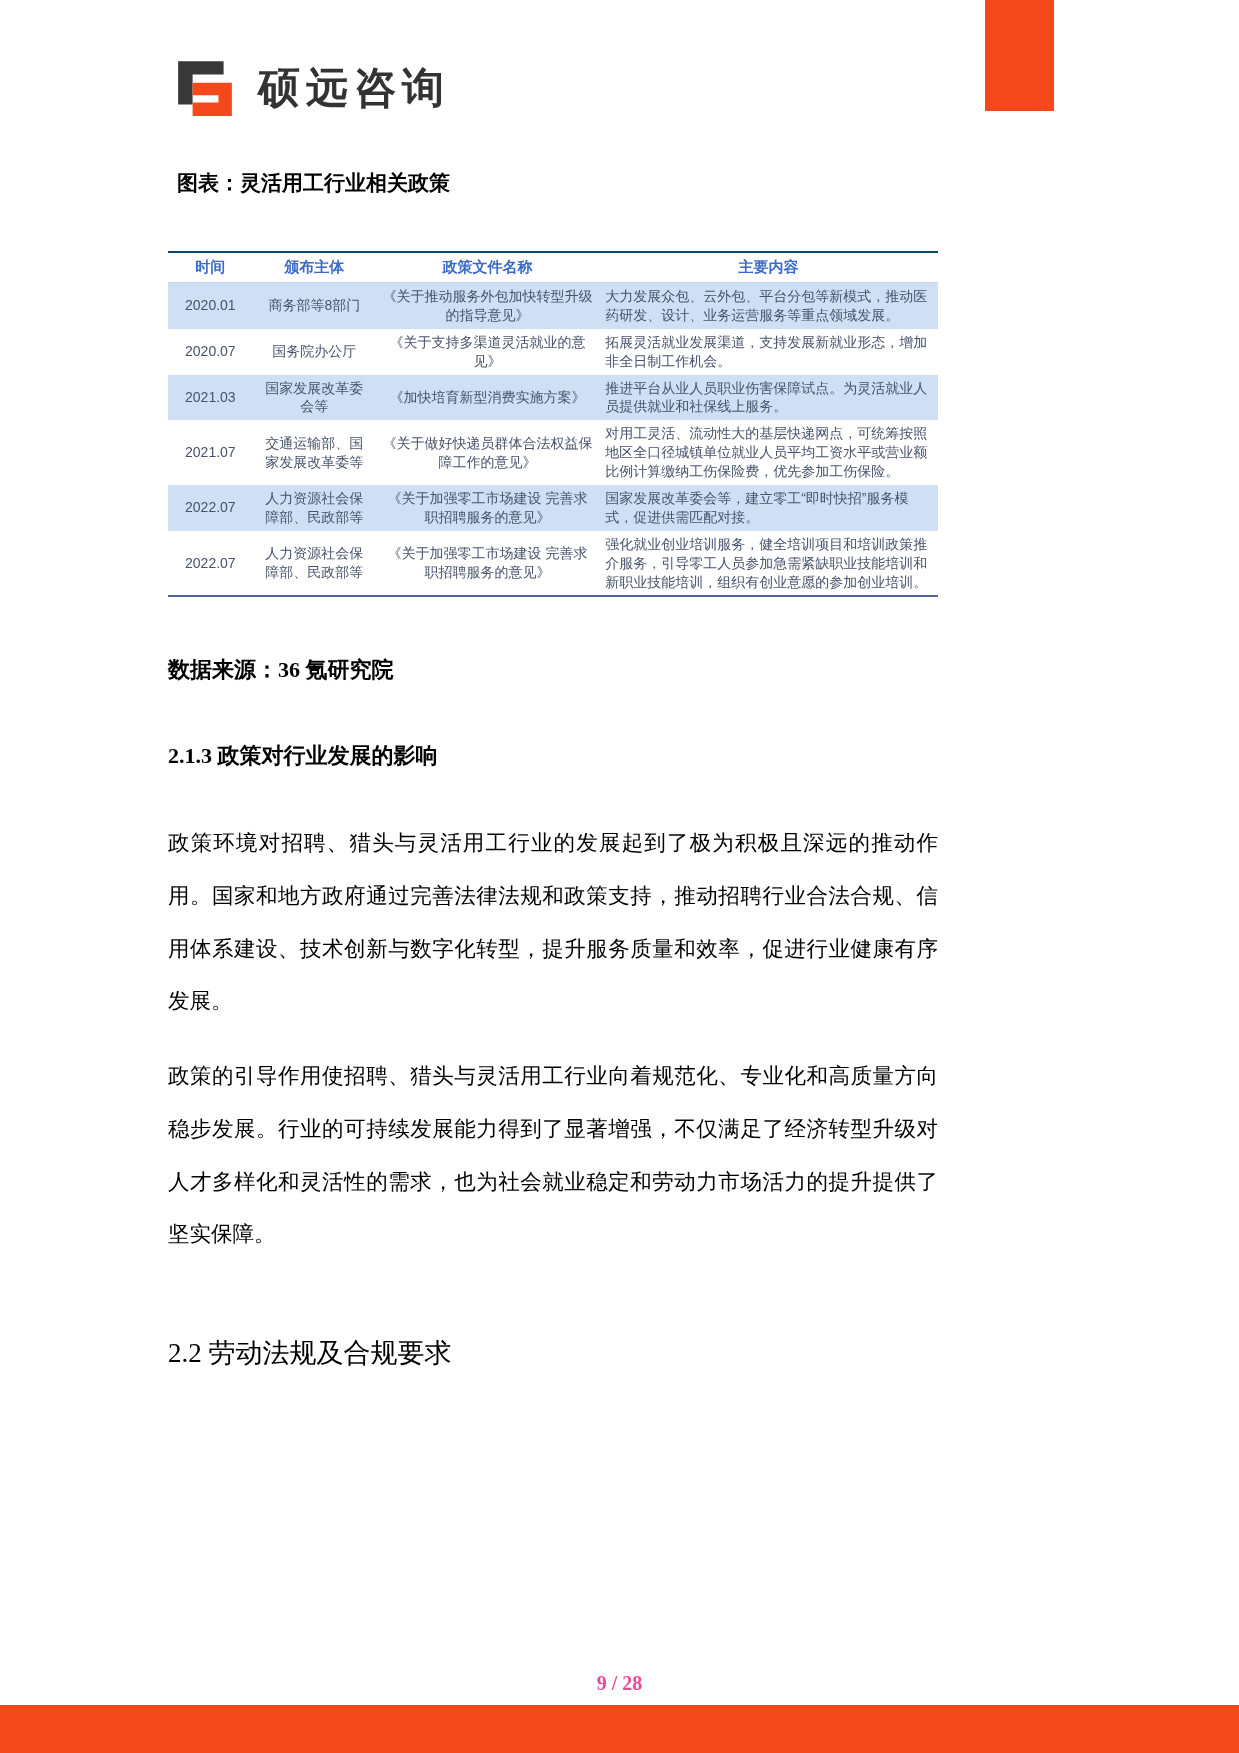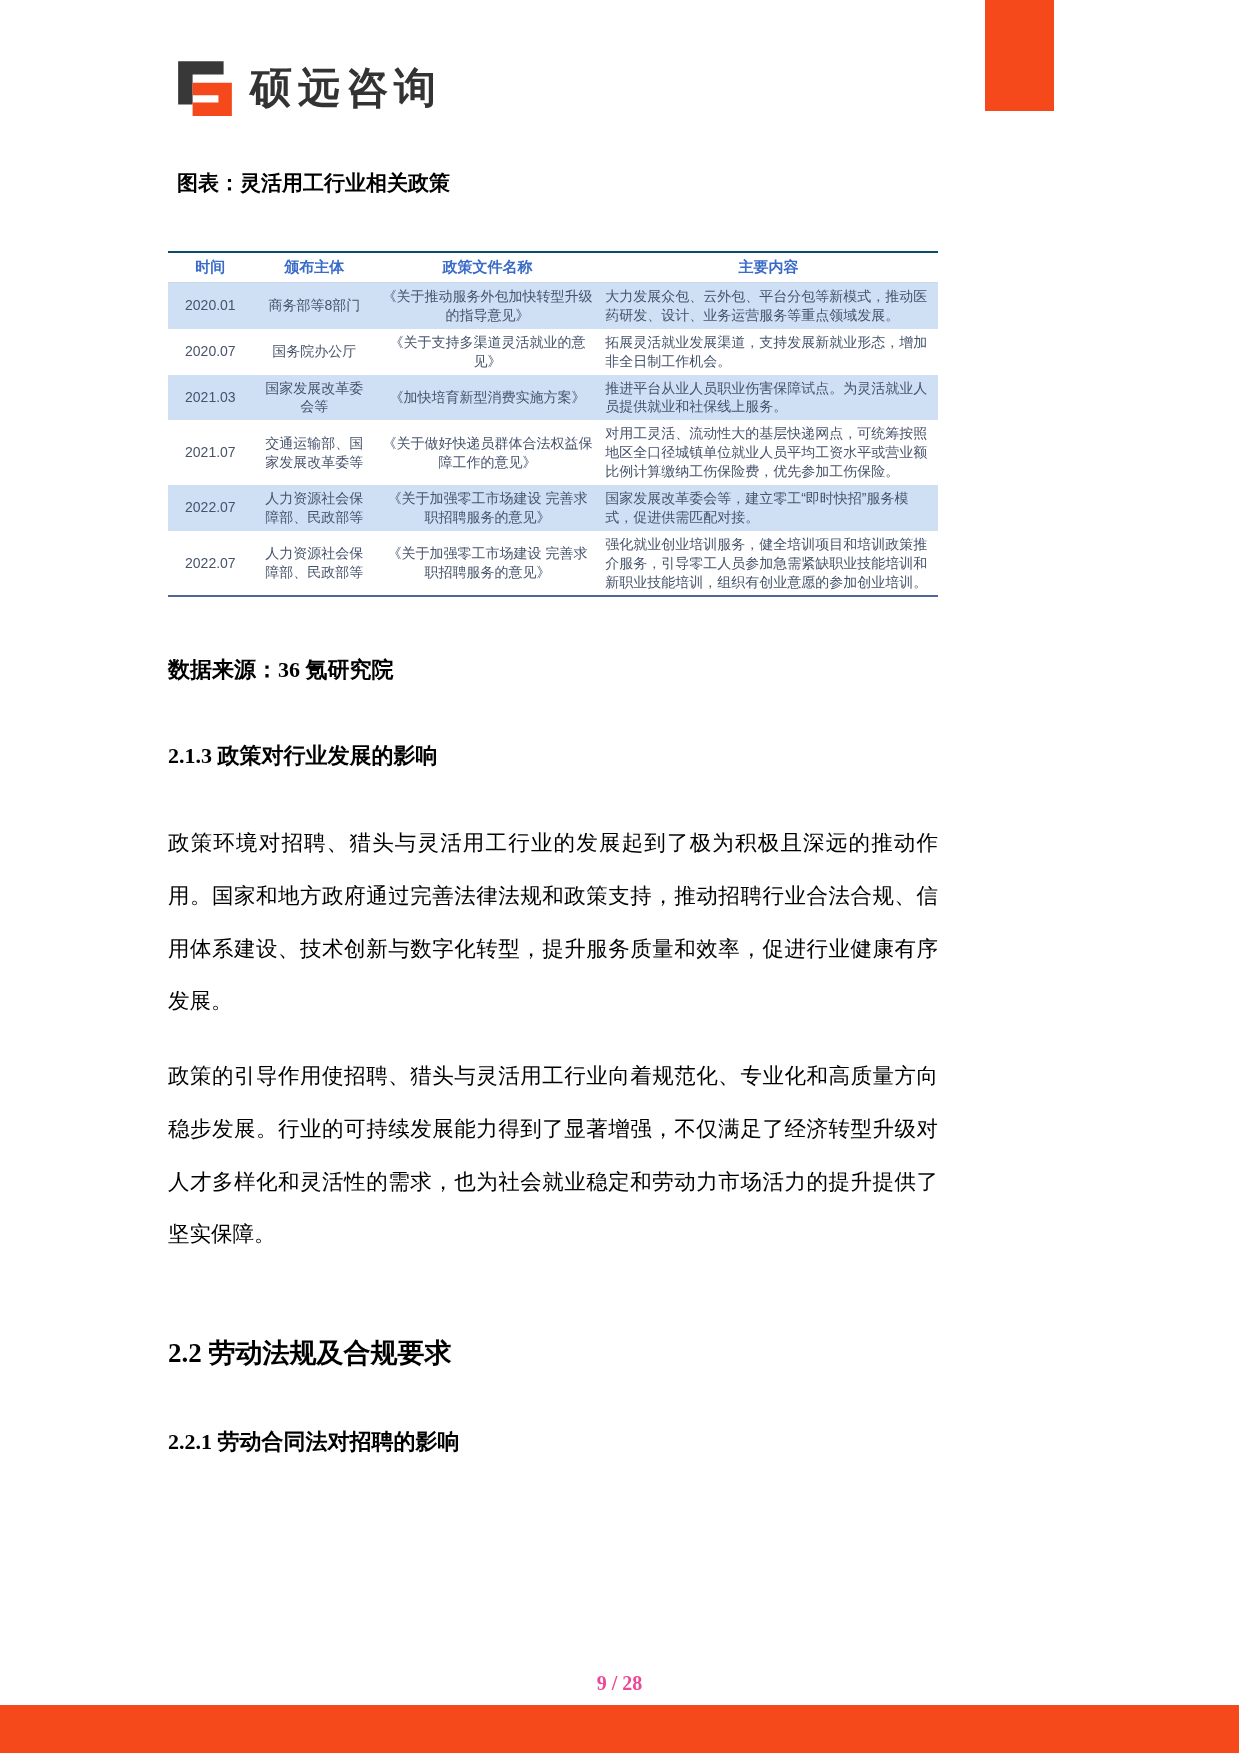--- a/index.html
+++ b/index.html
@@ -15,21 +15,21 @@
   
   .corner-accent {
     position:absolute; top:0; left:985px;
     width:69px; height:111px;
     background:#F5491B;
   }
 
   
   .brand {
     position:absolute; top:57px; left:176px;
-    display:flex; align-items:center; gap:16px;
+    display:flex; align-items:center; gap:24px;
   }
   .brand-text {
     font-size:42px; font-weight:600; color:#333333;
     letter-spacing:6px; line-height:1;
   }
 
   
   .content {
     position:absolute; left:168px; top:160px; width:770px;
   }
@@ -79,21 +79,21 @@
   }
 
   .h-sub {
     margin:56px 0 0 0;
     font-family:"Liberation Serif", serif;
     font-size:22px; font-weight:700; color:#000;
   }
   .h-section {
     margin:74px 0 0 0;
     font-family:"Liberation Serif", serif;
-    font-size:27px; font-weight:700; color:#000;
+    font-size:27px; font-weight:400; color:#000;
   }
 
   .para {
     margin:46px 0 0 0;
     font-size:21.5px;
     line-height:2.45;
     text-align:justify;
     color:#000;
   }
   .para + .para { margin-top:22px; }
@@ -195,21 +195,20 @@
 
     <p class="source-line">数据来源：36 氪研究院</p>
 
     <h3 class="h-sub">2.1.3 政策对行业发展的影响</h3>
 
     <p class="para">政策环境对招聘、猎头与灵活用工行业的发展起到了极为积极且深远的推动作用。国家和地方政府通过完善法律法规和政策支持，推动招聘行业合法合规、信用体系建设、技术创新与数字化转型，提升服务质量和效率，促进行业健康有序发展。</p>
     <p class="para">政策的引导作用使招聘、猎头与灵活用工行业向着规范化、专业化和高质量方向稳步发展。行业的可持续发展能力得到了显著增强，不仅满足了经济转型升级对人才多样化和灵活性的需求，也为社会就业稳定和劳动力市场活力的提升提供了坚实保障。</p>
 
     <h3 class="h-section">2.2 劳动法规及合规要求</h3>
 
-    <h3 class="h-sub">2.2.1 劳动合同法对招聘的影响</h3>
 
 
   </main>
 
   <div class="page-number">9 / 28</div>
   <div class="footer-bar"></div>
 
 </div>
 
 </body></html>

